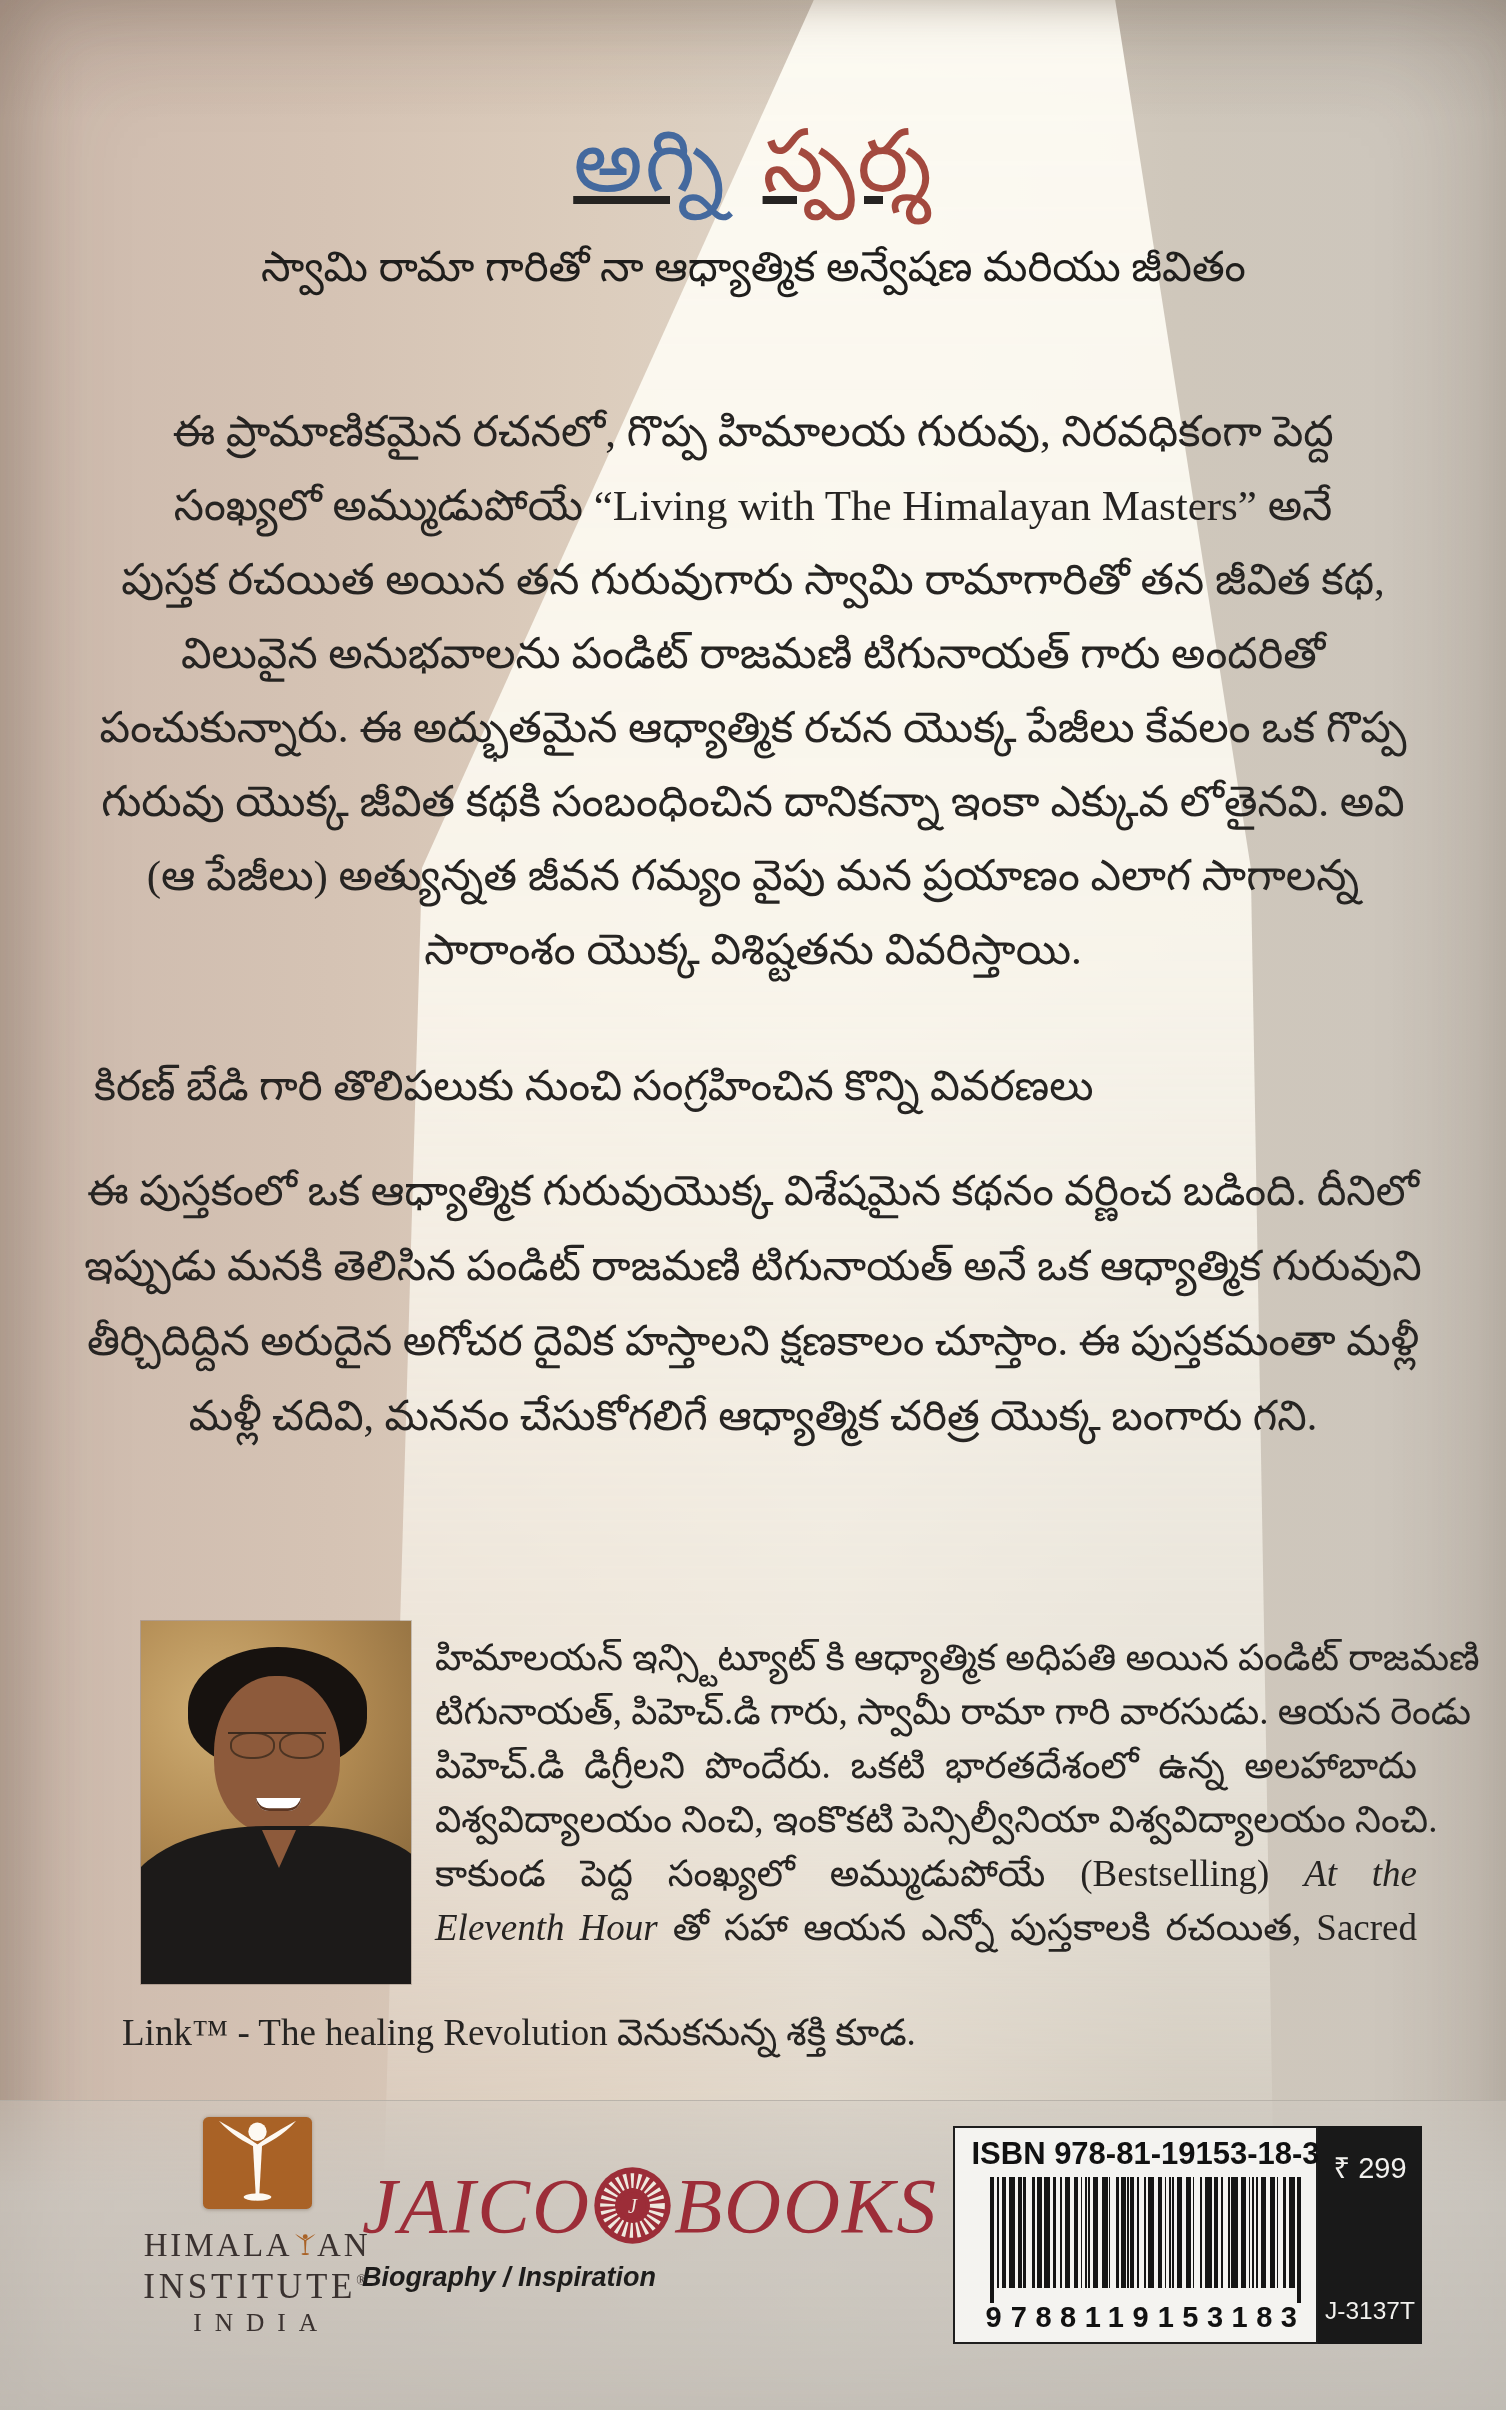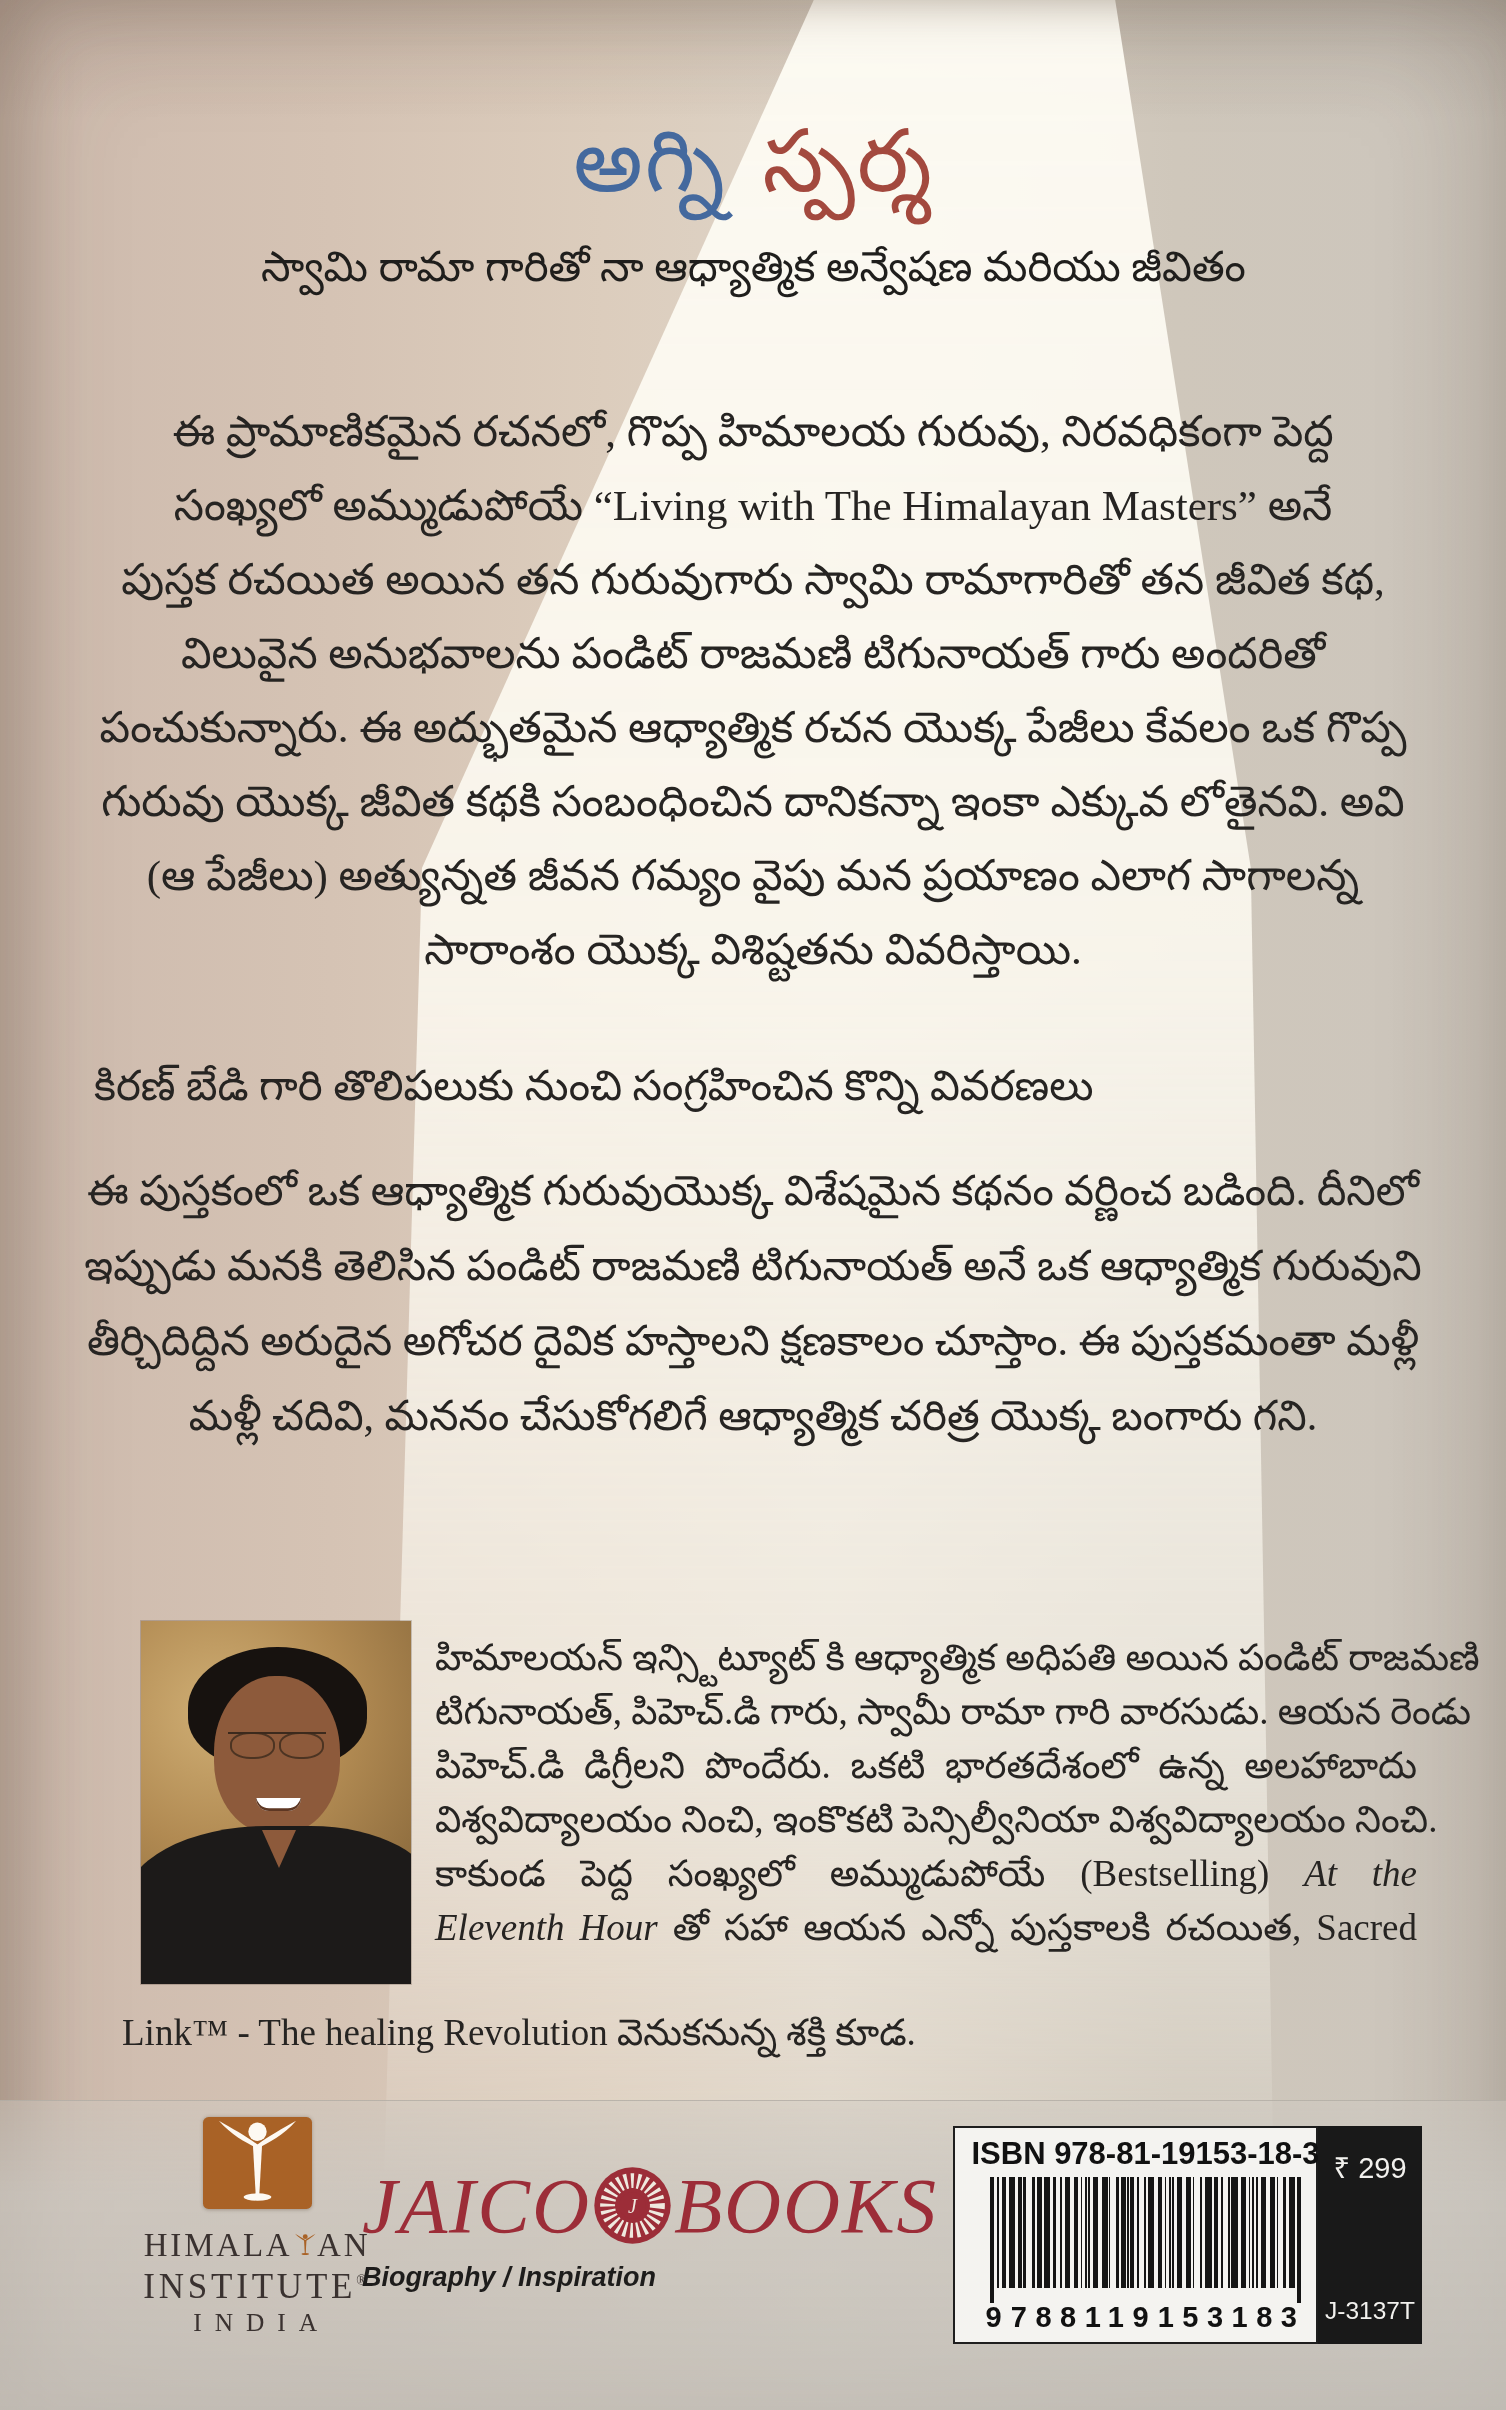--- a/index.html
+++ b/index.html
@@ -16,21 +16,21 @@
     background:linear-gradient(180deg, rgba(253,251,243,0.96) 0%, rgba(252,249,240,0.88) 40%, rgba(248,245,236,0.62) 72%, rgba(246,243,233,0.25) 84%, rgba(244,241,232,0) 93%);
     clip-path:polygon(54% 0%, 74% 0%, 83% 36%, 84.5% 90%, 25.5% 90%, 28% 36%);
     filter:blur(26px);
   }
   .footer-shade{
     position:absolute;left:0;top:2100px;width:100%;height:311px;
     background:linear-gradient(180deg, rgba(206,201,193,0.45), rgba(204,200,193,0.78) 30%, rgba(196,192,185,0.85) 100%);
     border-top:0.9px solid rgba(120,110,100,0.18);
   }
   
-  .title{position:absolute;left:0;top:111px;width:100%;text-align:center;font-size:87px;font-weight:400;letter-spacing:1.9px;}
+  .title{position:absolute;left:0;top:111px;width:100%;text-align:center;font-size:87px;font-weight:400;letter-spacing:1.9px;text-decoration:underline;}
   .title .w1{color:#44699e;margin-right:36px;}
   .title .w2{color:#a3493e;}
   .subtitle{position:absolute;left:0;top:243px;width:100%;text-align:center;font-size:42px;color:#1f1e1c;}
   .synopsis{position:absolute;left:94px;top:395px;width:1318px;}
   .synopsis .line{height:74px;line-height:74px;text-align:center;font-size:43px;white-space:nowrap;}
   .review-heading{position:absolute;left:94px;top:1062px;width:1318px;text-align:left;font-size:42px;}
   .review{position:absolute;left:75px;top:1154px;width:1356px;}
   .review .line{height:75px;line-height:75px;text-align:center;font-size:42px;white-space:nowrap;}
   
   .photo{

